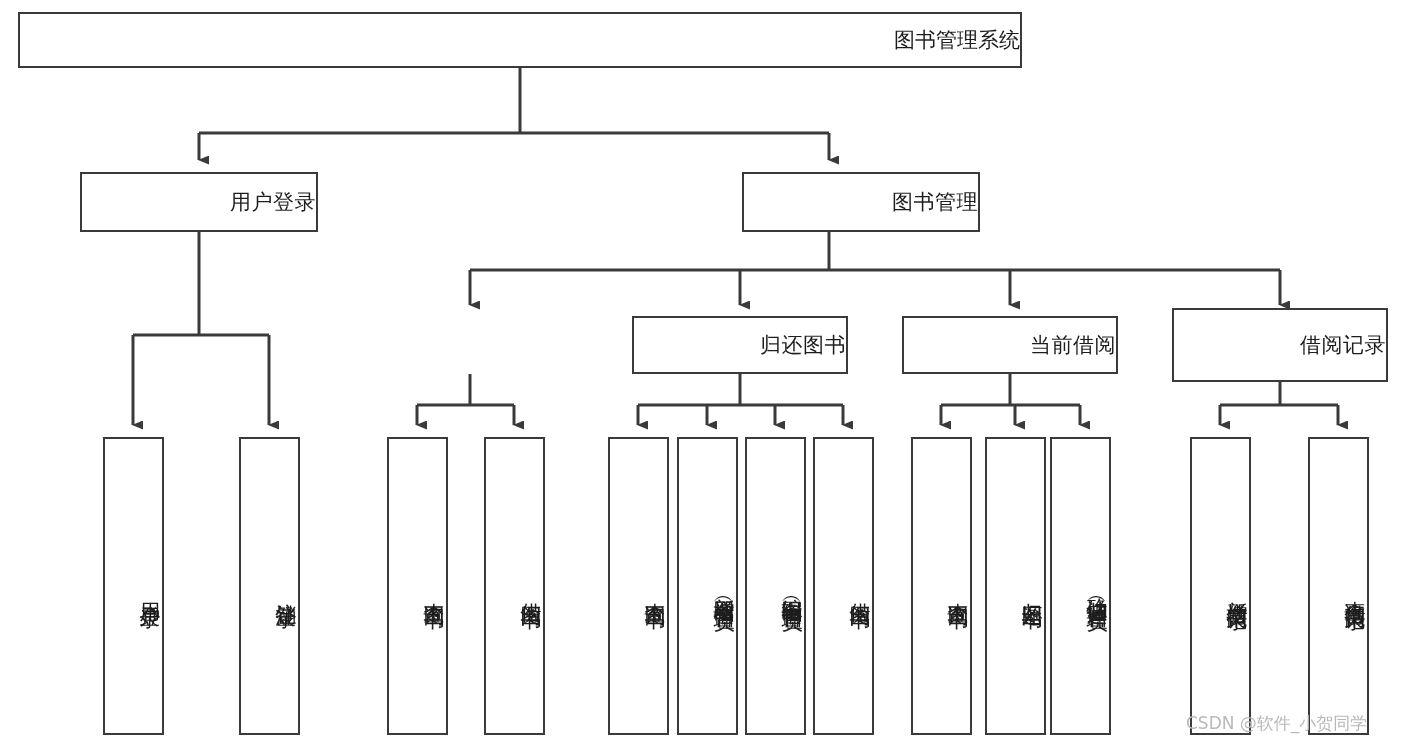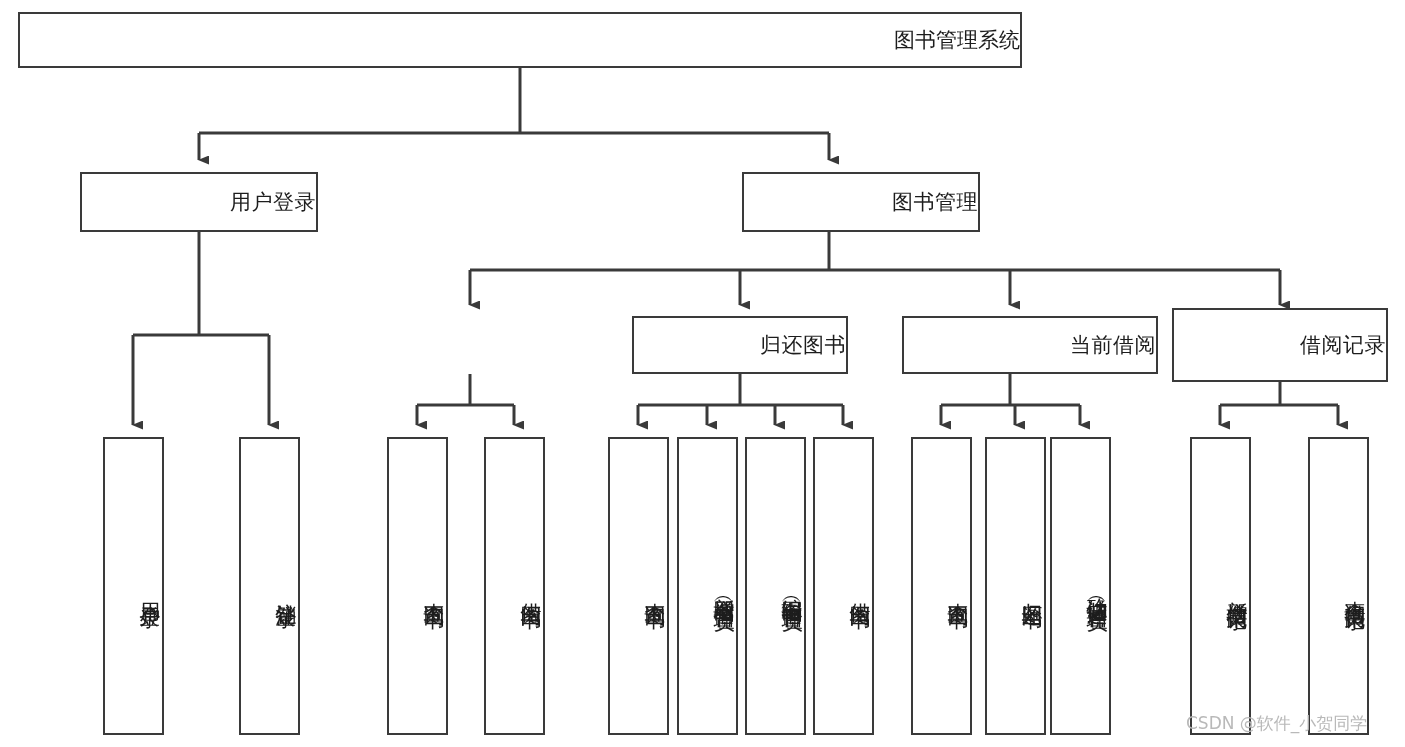--- a/index.html
+++ b/index.html
@@ -132,21 +132,21 @@
   <div class="node node-h" style="left:80px; top:172px; width:238px; height:60px;">
     <span>用户登录</span>
   </div>
   <div class="node node-h" style="left:710px; top:172px; width:238px; height:60px;margin-left:32px;">
     <span>图书管理</span>
   </div>
 
   <div class="node node-h" style="left:632px; top:316px; width:216px; height:58px;">
     <span>归还图书</span>
   </div>
-  <div class="node node-h" style="left:902px; top:316px; width:256px; height:58px;">
+  <div class="node node-h" style="left:902px; top:316px; width:216px; height:58px;">
     <span>当前借阅</span>
   </div>
   <div class="node node-h" style="left:1172px; top:308px; width:216px; height:74px;">
     <span>借阅记录</span>
   </div>
 
   <div class="node node-v" style="left:103px; top:437px; width:61px; height:298px;">
     <span class="vlabel">用户登录</span>
   </div>
   <div class="node node-v" style="left:239px; top:437px; width:61px; height:298px;">

